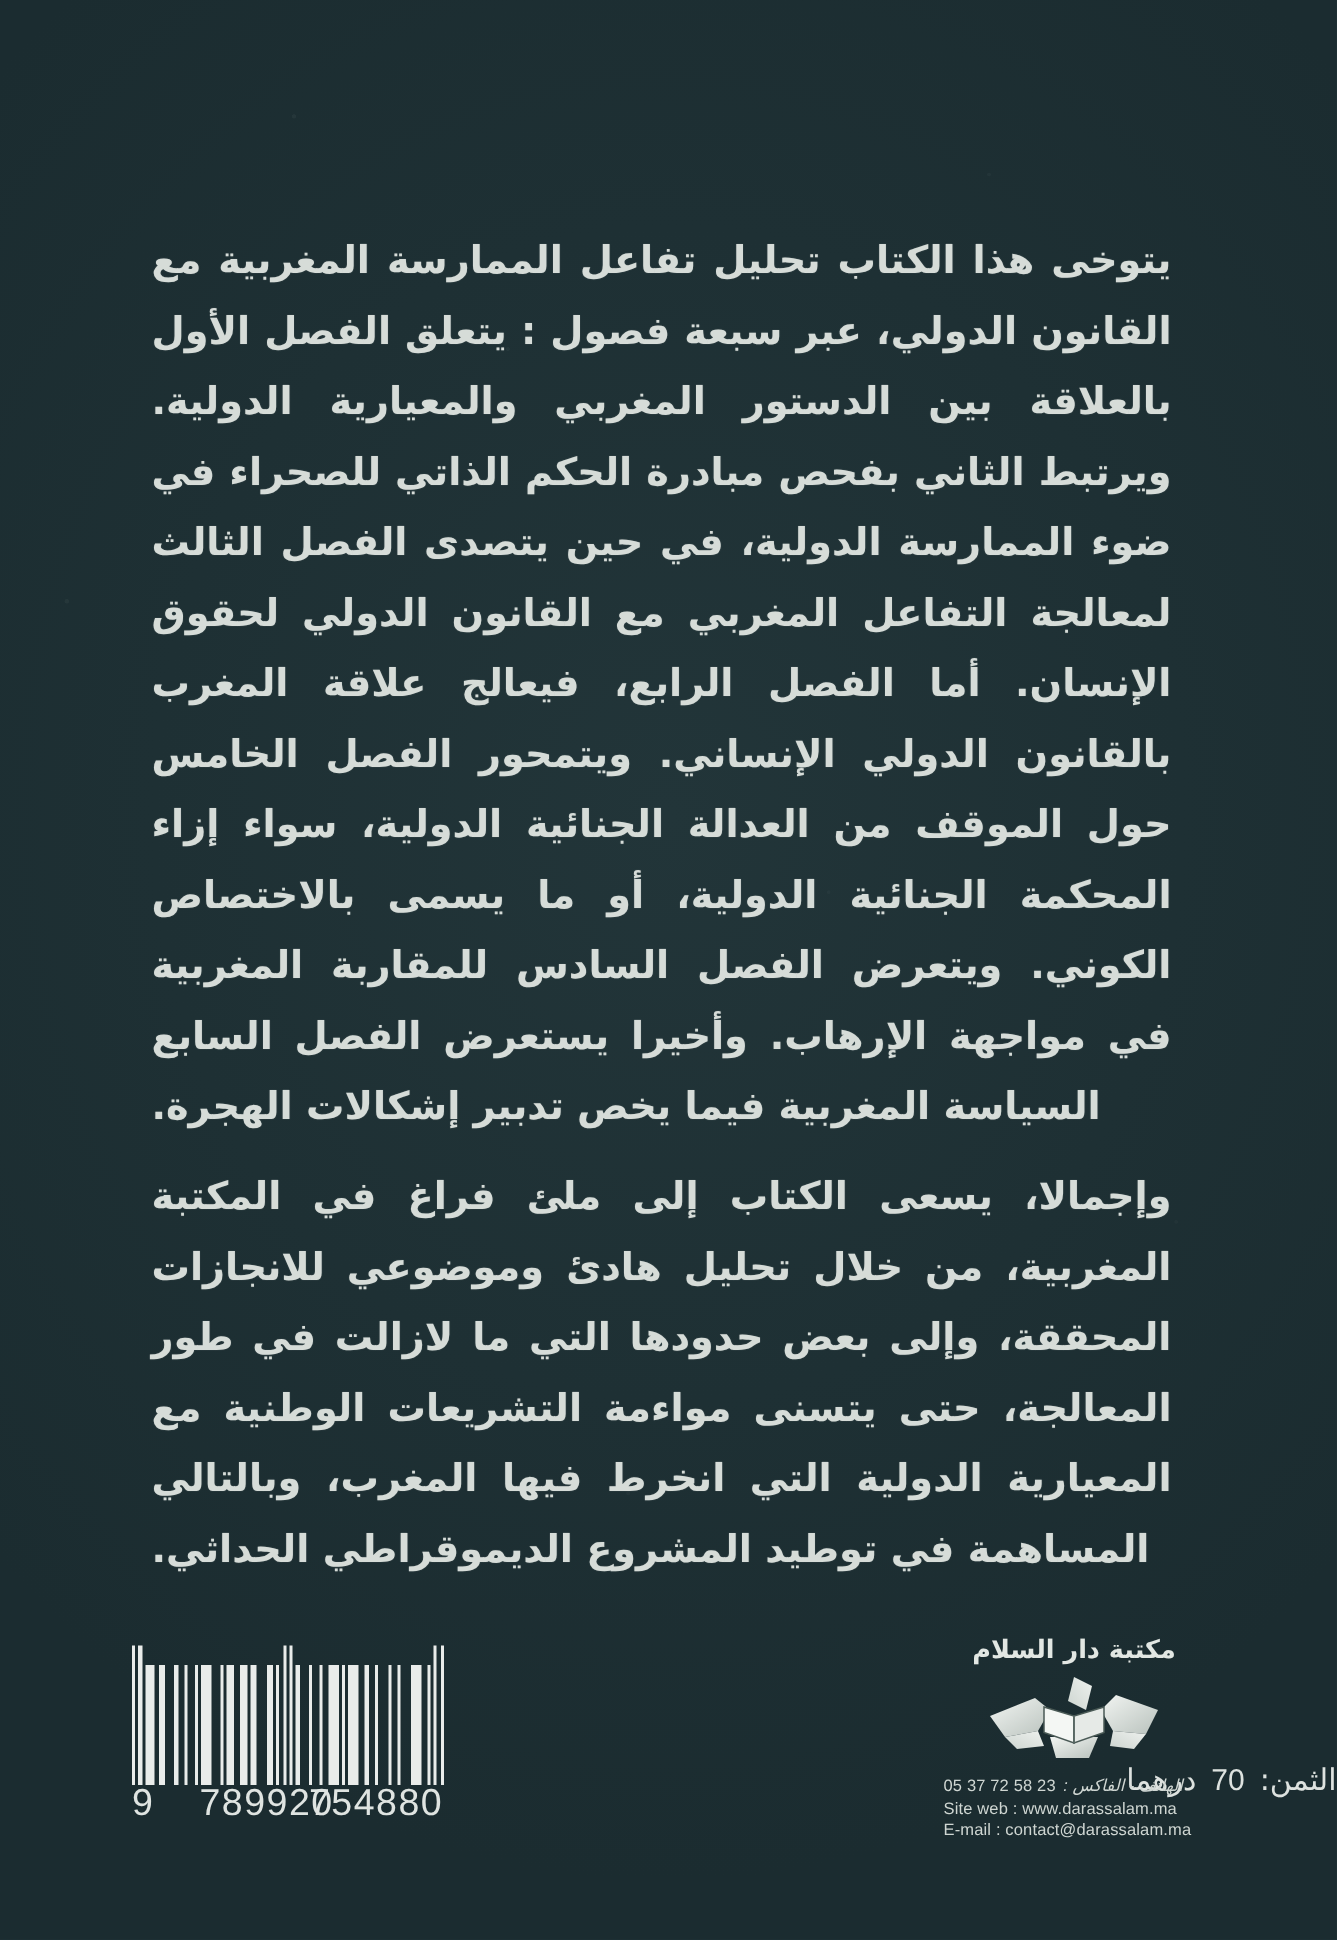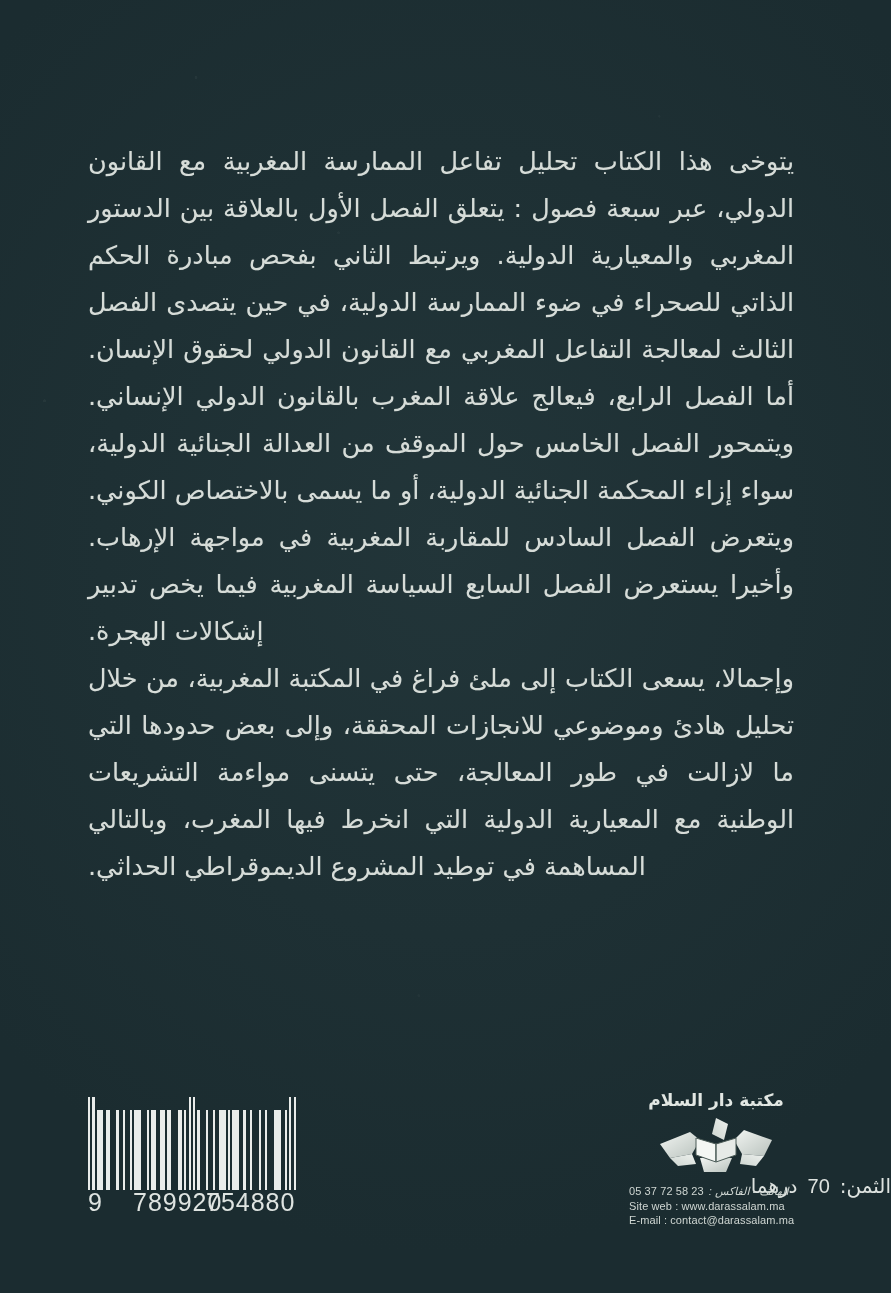--- a/index.html
+++ b/index.html
@@ -49,21 +49,22 @@
     direction: rtl;
     text-align: justify;
     text-align-last: justify;
     font-size: 25.5px;
     line-height: 47px;
     letter-spacing: 0px;
     font-weight: 400;
     text-shadow: 0 0 1px rgba(214,220,216,.25);
   }
   .blurb p {
-    margin: 0;
+    margin: 13px;
+    font-weight: bold;
   }
   .blurb p + p {
     margin-top: 0px;
   }
   .para-1 { text-align-last: left; }
   .para-2 { text-align-last: left; }
 
   
   .bottom {
     position: absolute;

